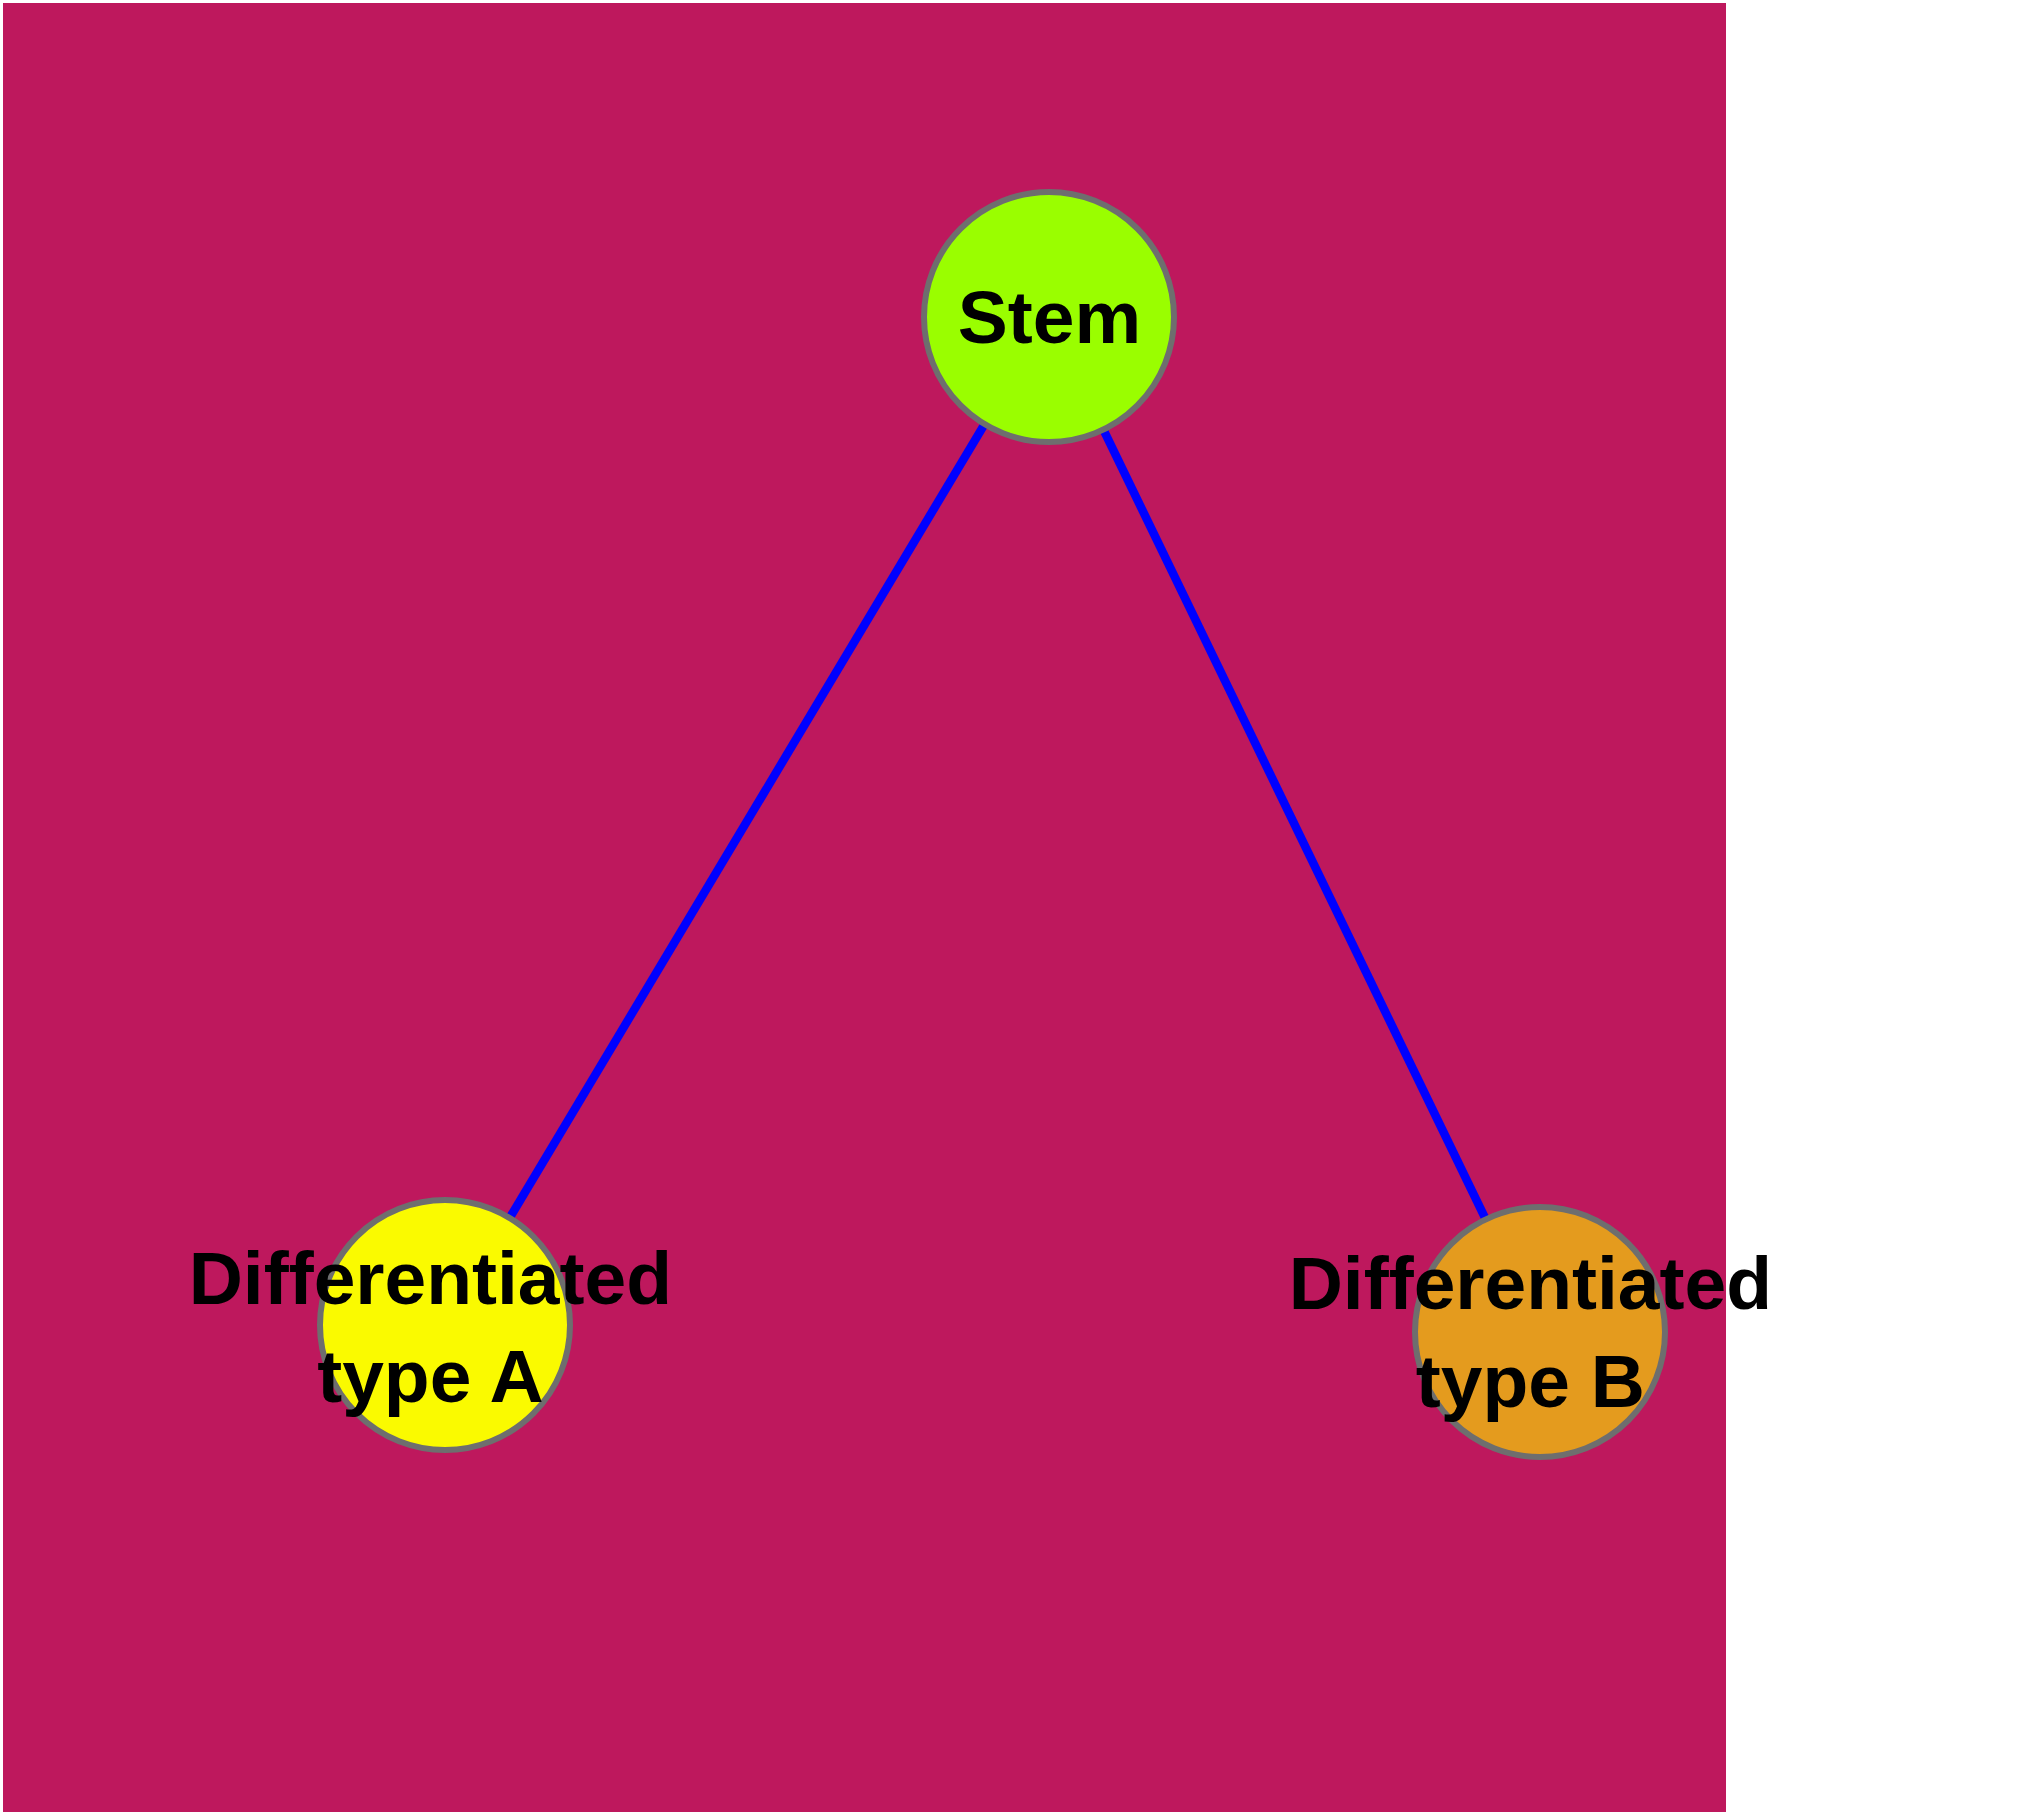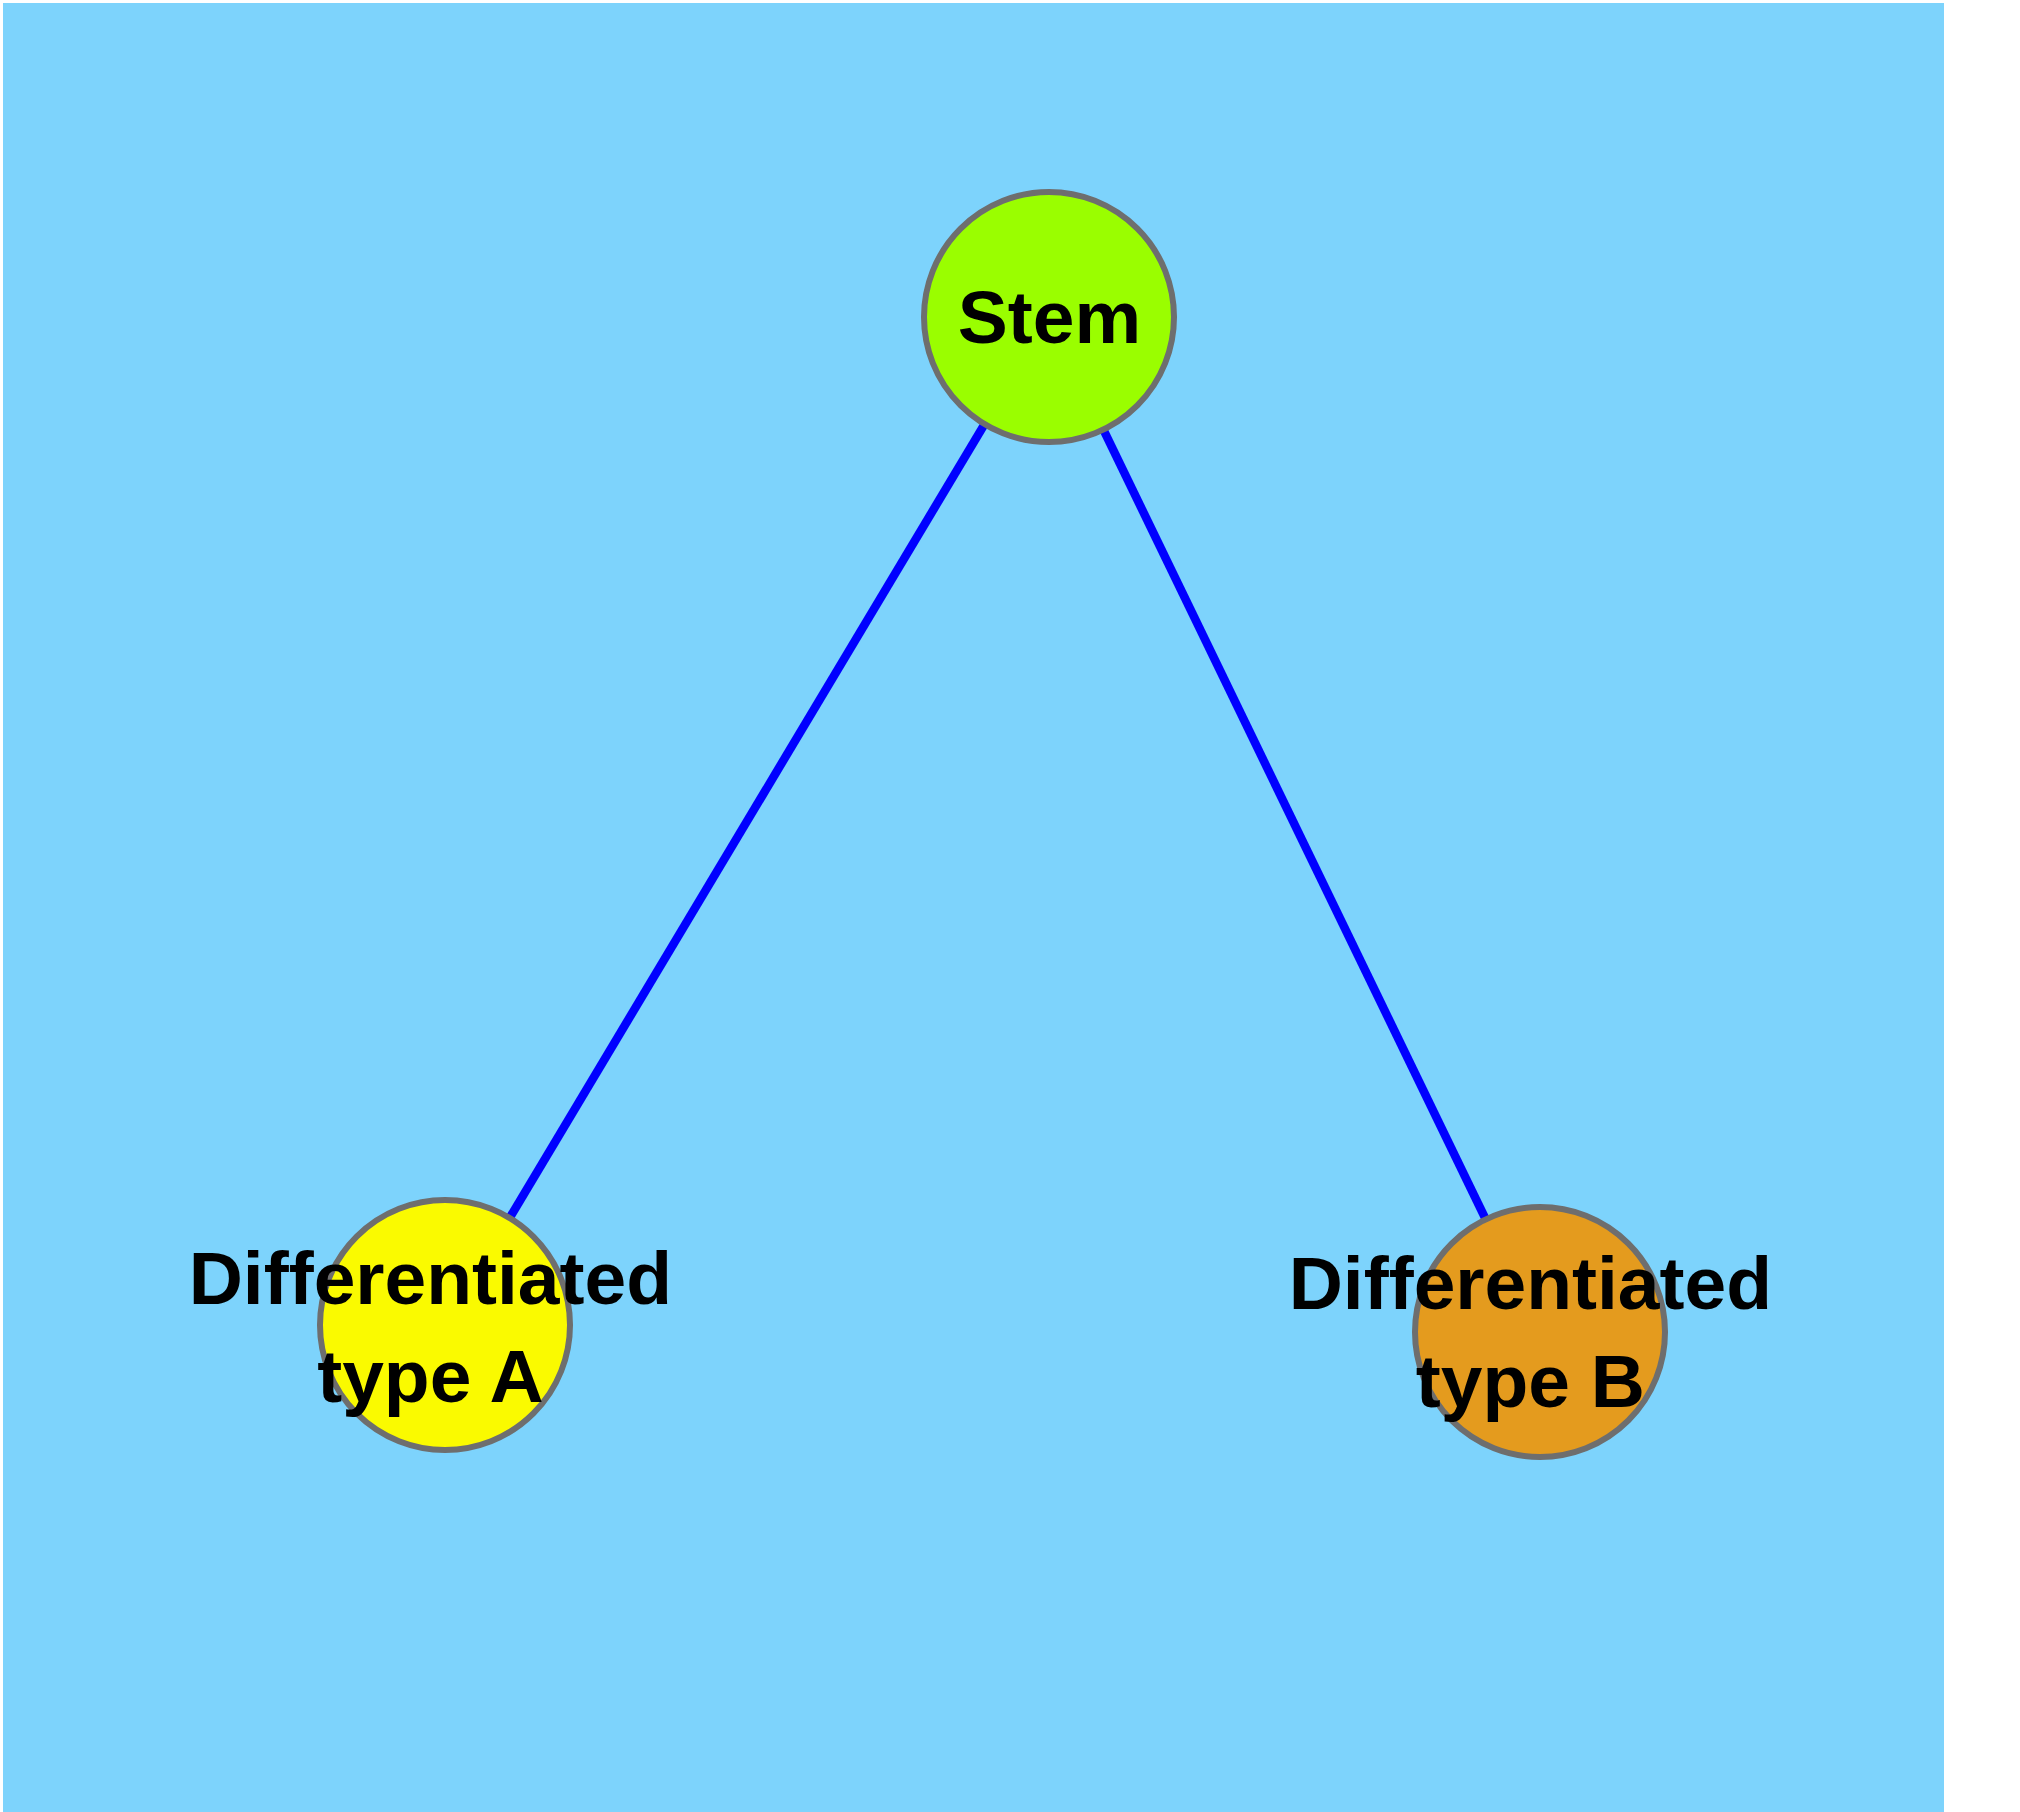--- a/index.html
+++ b/index.html
@@ -8,23 +8,23 @@
       width: 2021px;
       height: 1812px;
       background: #ffffff;
       overflow: hidden;
       position: relative;
     }
     #canvas {
       position: absolute;
       left: 3.4px;
       top: 3.4px;
-      width: 1941px;
+      width: 1723px;
       height: 1809px;
-      background: #7dd3fc;
+      background: #be185d;
     }
     #edges {
       position: absolute;
       left: 0;
       top: 0;
       width: 2017px;
       height: 1809px;
       display: block;
     }
     .edge {

